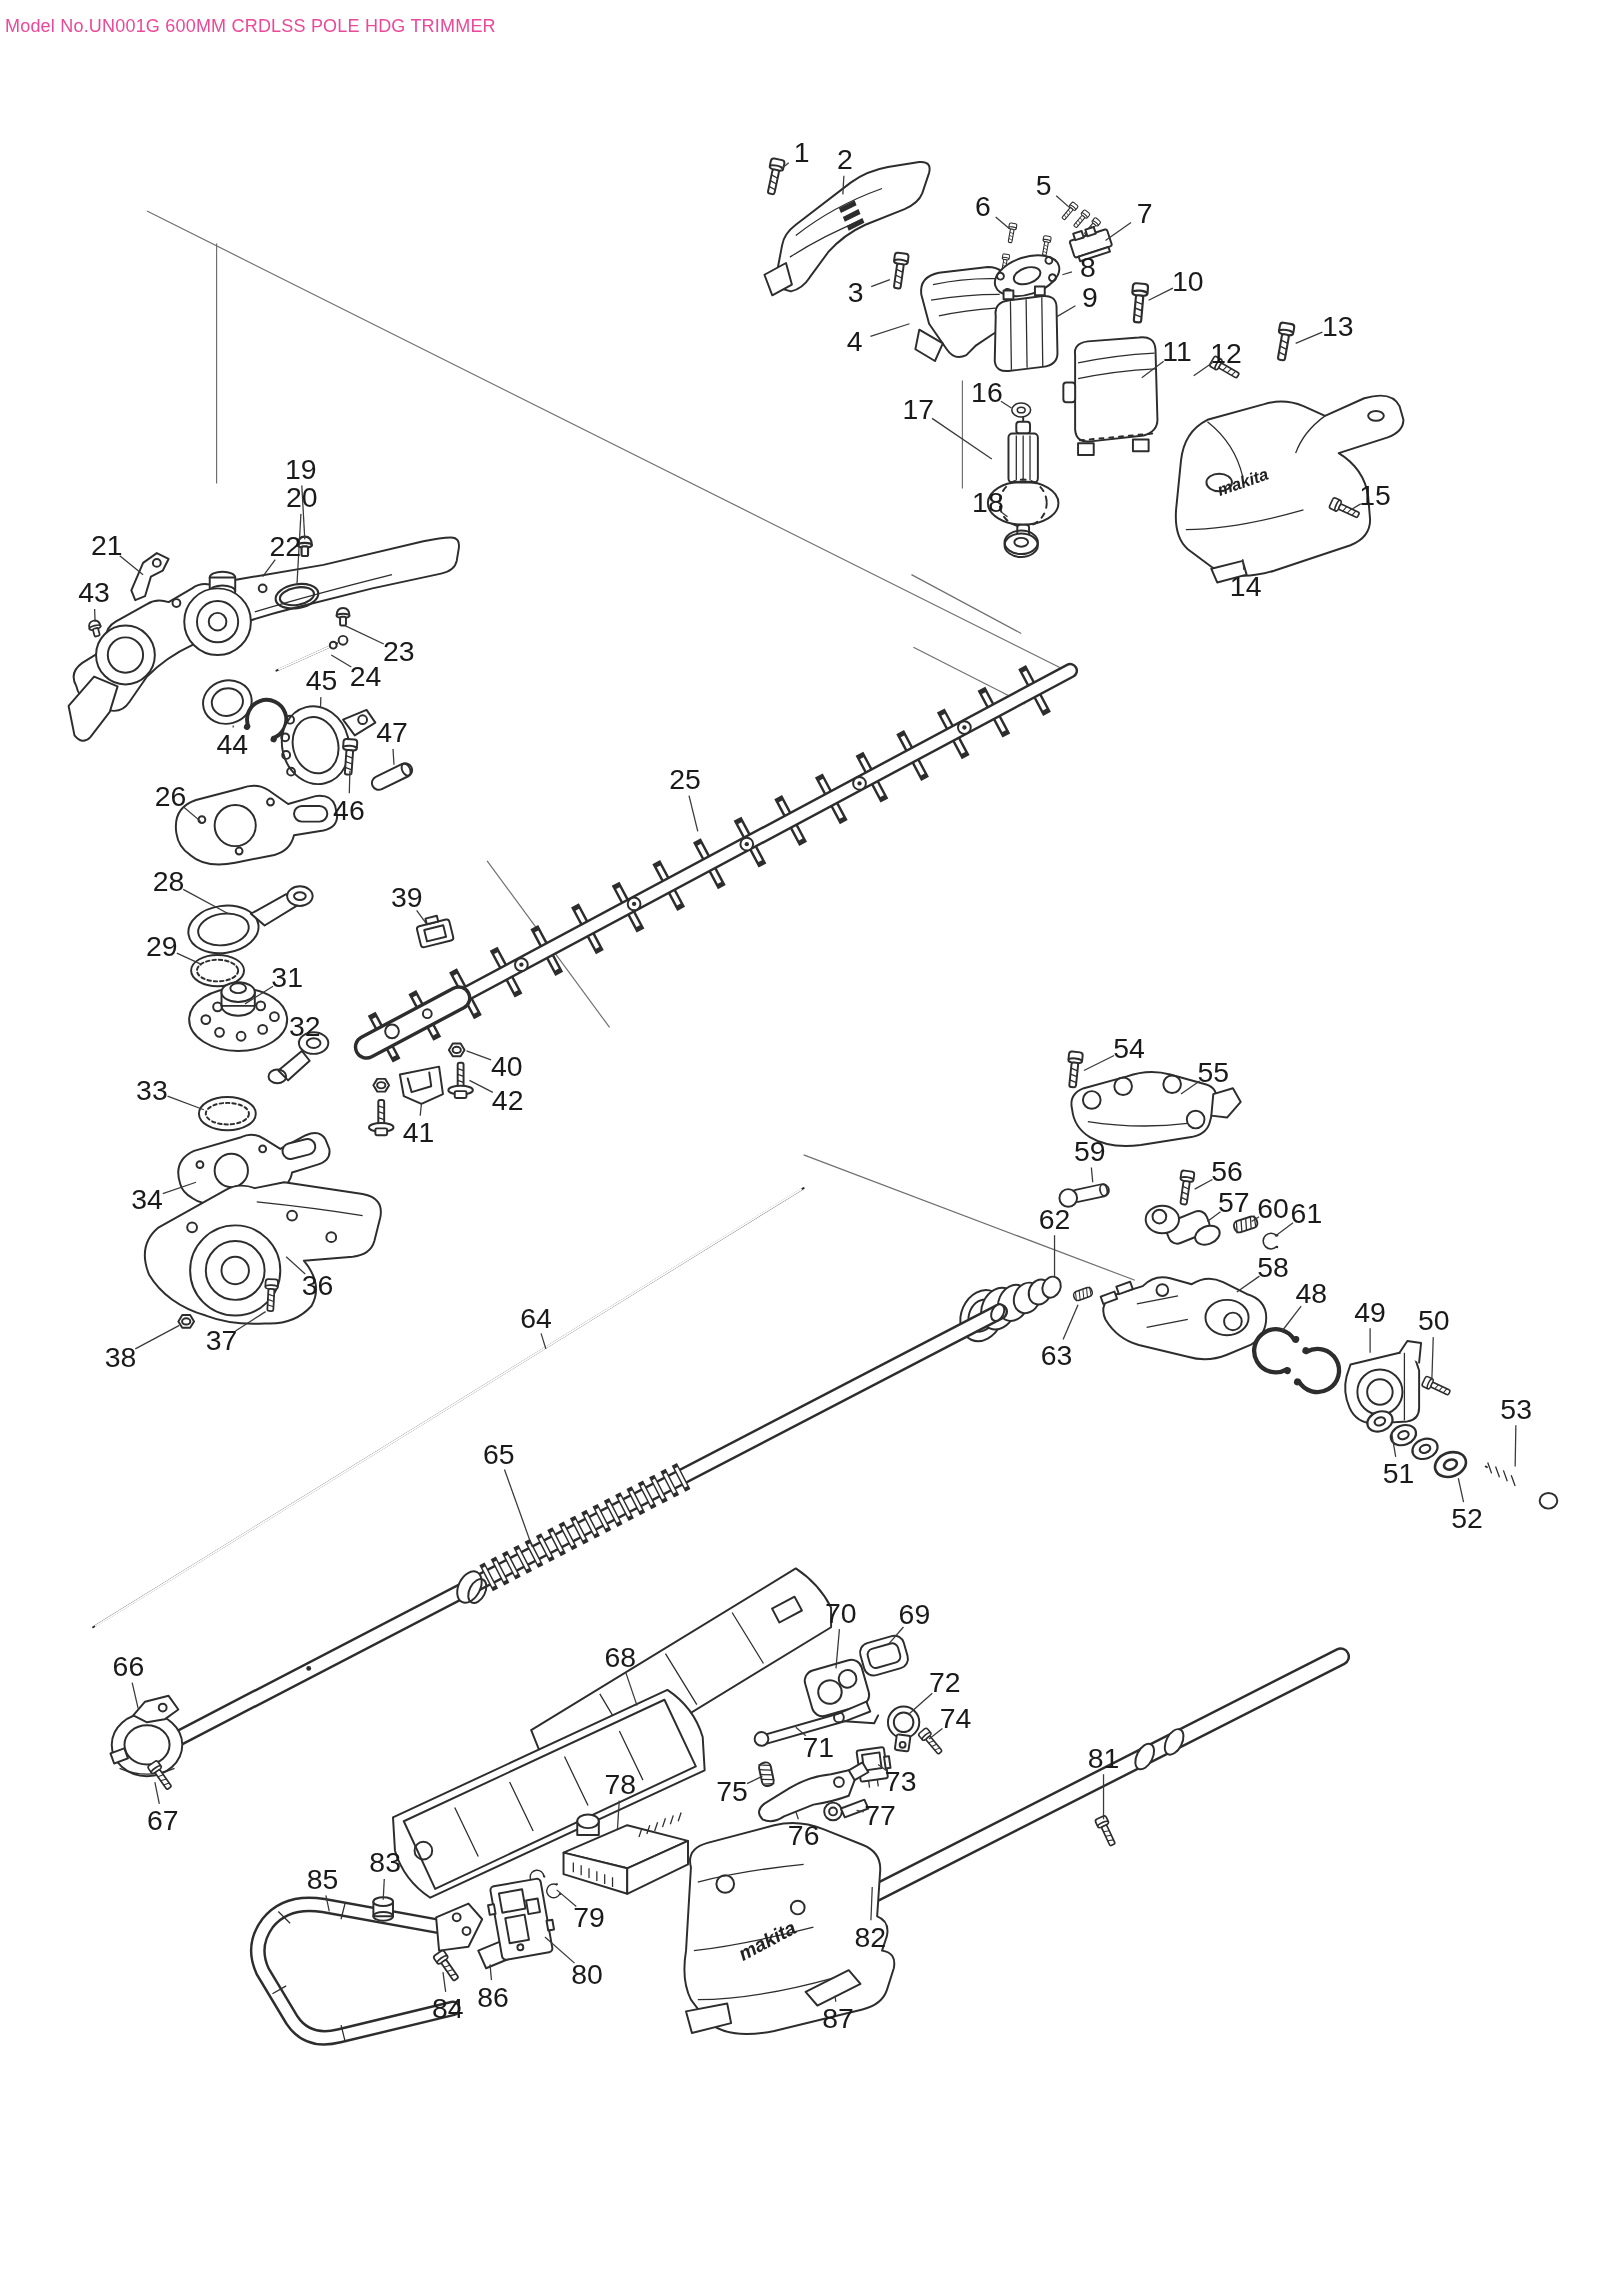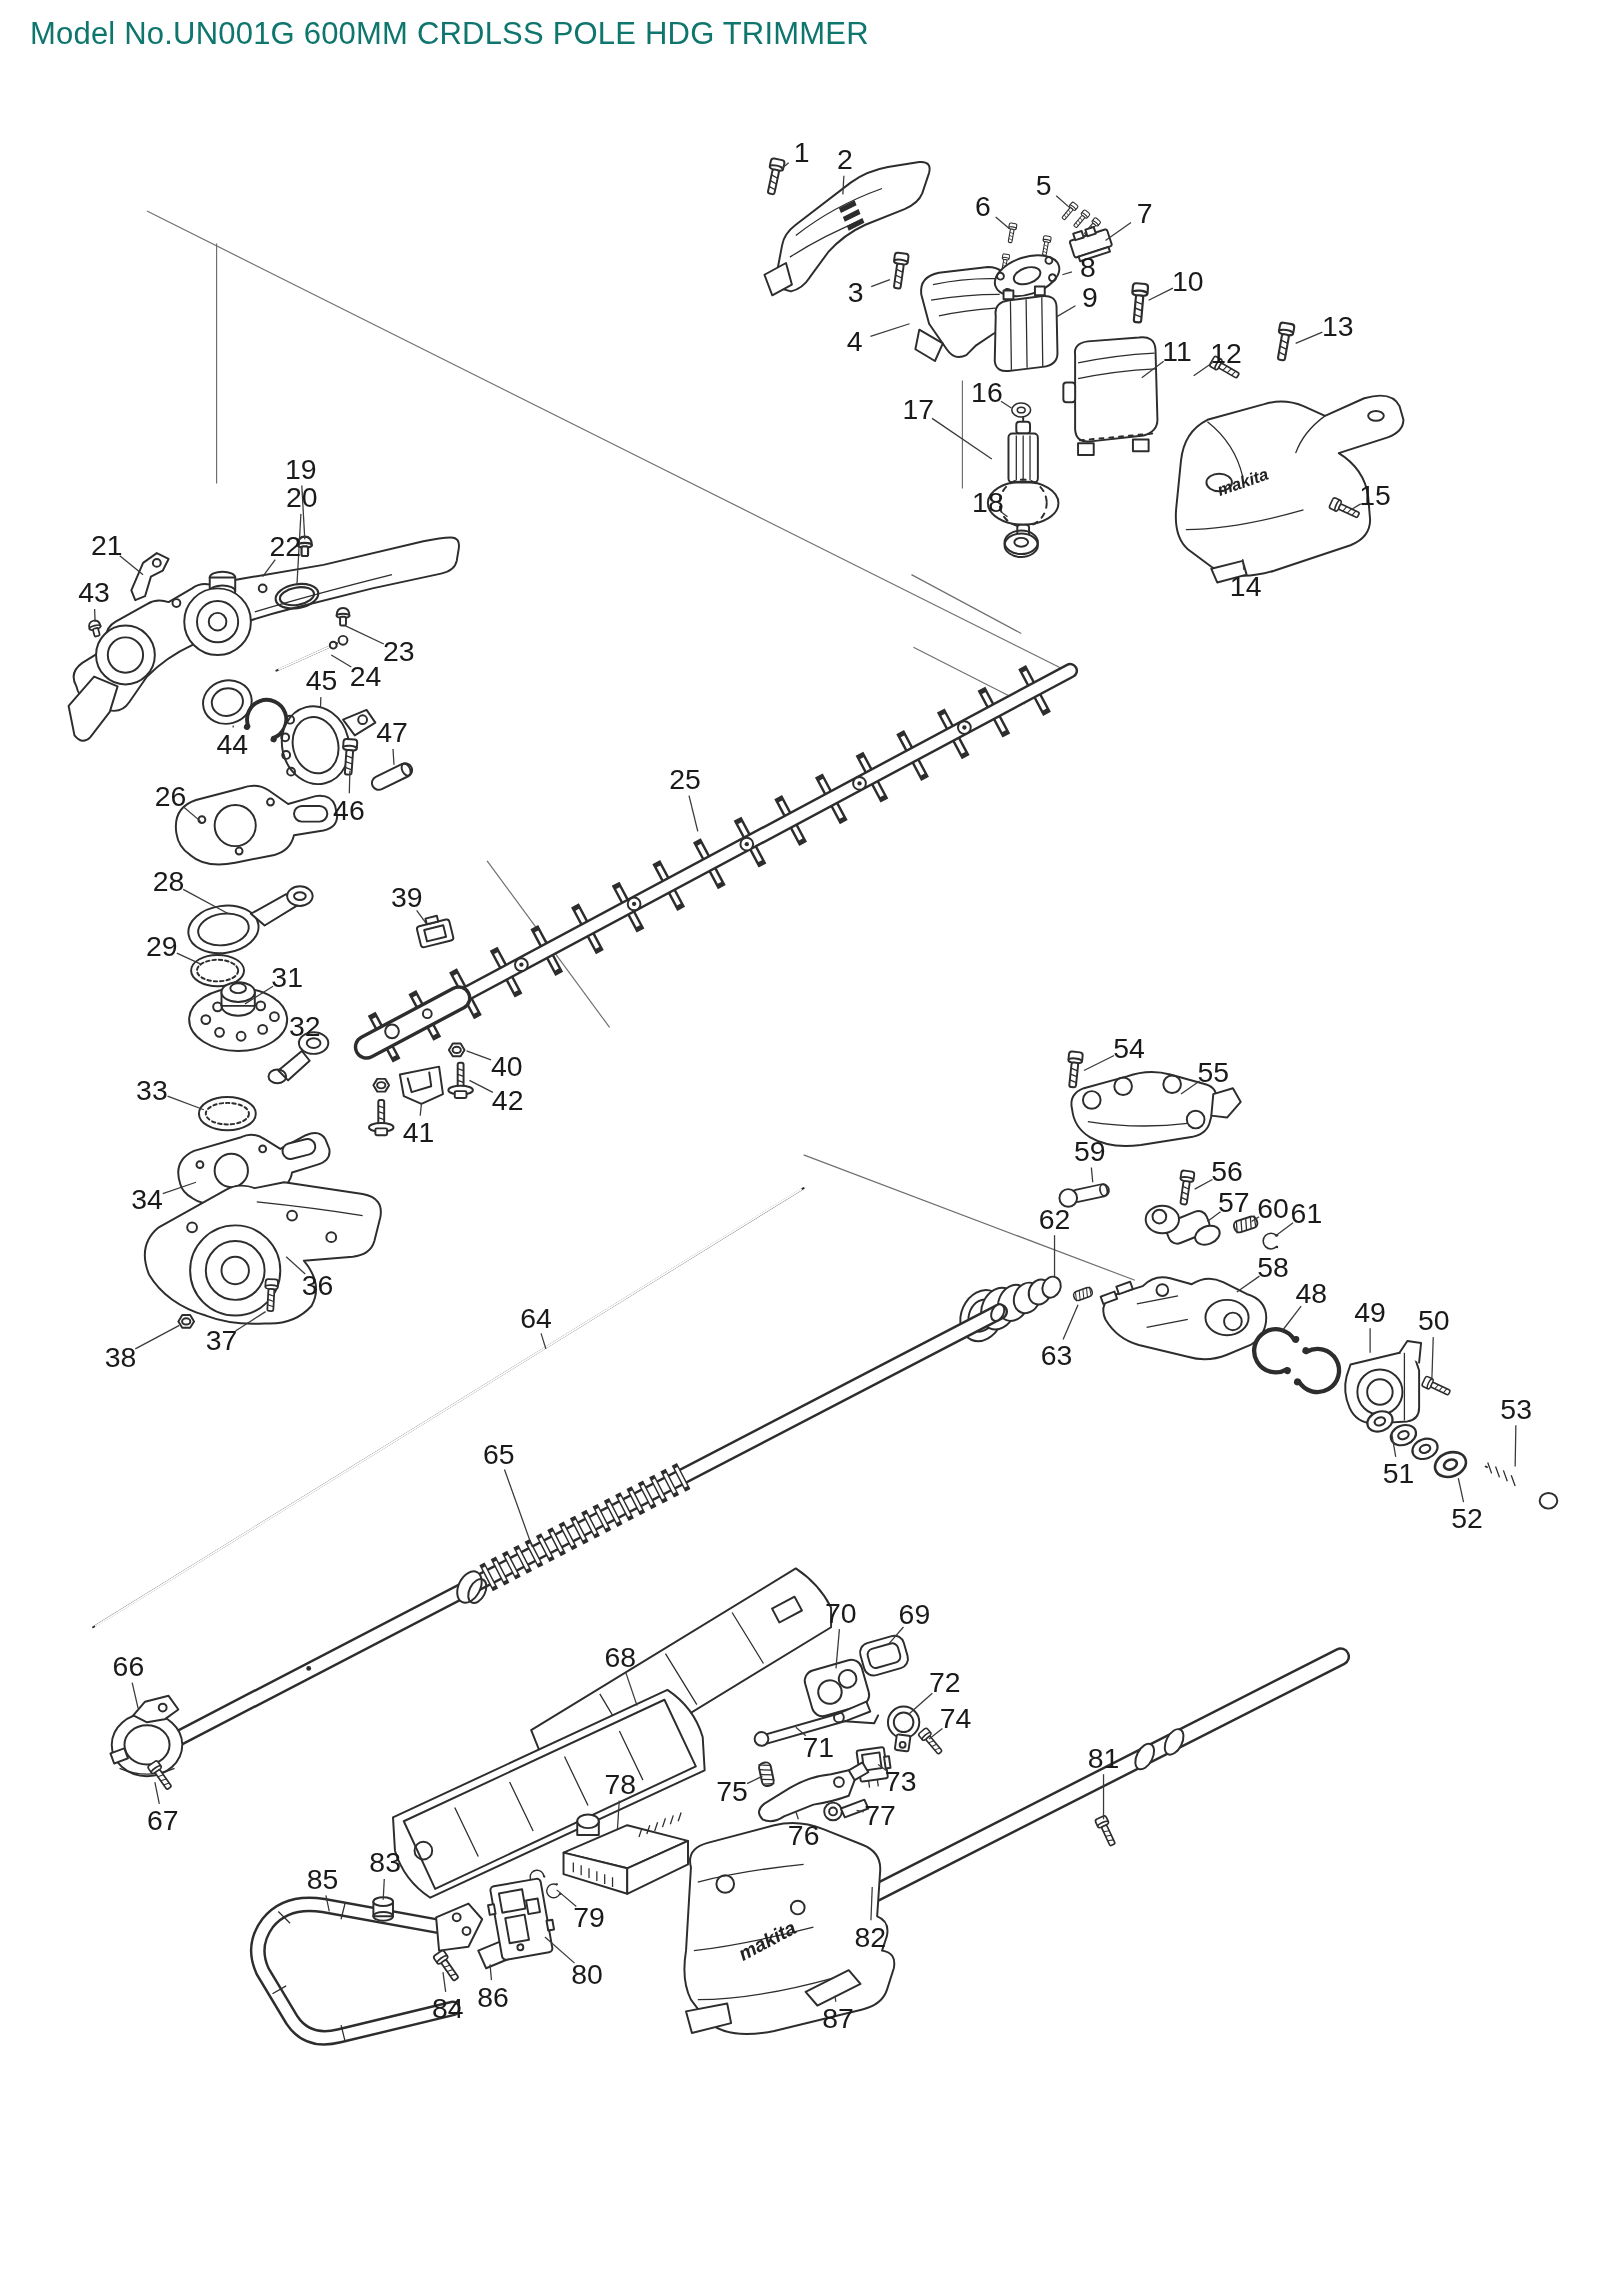--- a/index.html
+++ b/index.html
@@ -1,19 +1,19 @@
 <!DOCTYPE html>
 <html style="--ink: #2d2d2d; --background: #ffffff; --label: #1a1a1a;"><head>
 <meta charset="utf-8">
 <style>
   :root{ --ink:#2d2d2d; --background:#ffffff; --label:#1a1a1a; }
   html,body{margin:0;padding:0;background:#fff;}
   .page{position:relative;width:1621px;height:2293px;background:var(--background);overflow:hidden;
         font-family:"Liberation Sans",sans-serif;}
-  .title{position:absolute;left:30px;top:15.7px;font-size:31px;color:#0f766e;letter-spacing:0.2px;}
+  .title{position:absolute;left:5px;top:15.7px;font-size:18px;color:#ec4899;letter-spacing:0.2px;}
   svg.diagram{position:absolute;left:0;top:0;width:1621px;height:2293px;}
   .ln{fill:#fff;stroke:var(--ink);stroke-width:2;stroke-linejoin:round;stroke-linecap:round;}
   .nf{fill:none;stroke:var(--ink);stroke-width:2;stroke-linejoin:round;stroke-linecap:round;}
   .tn{fill:none;stroke:var(--ink);stroke-width:1.3;}
   .dk{fill:var(--ink);stroke:none;}
   .axis{stroke:#6f6f6f;stroke-width:1.2;fill:none;}
   .leader{stroke:#3a3a3a;stroke-width:1.3;}
   .plabel{font:29px "Liberation Sans",sans-serif;fill:var(--label);text-anchor:middle;dominant-baseline:central;}
   .logo{font-style:italic;font-weight:bold;font-family:"Liberation Sans",sans-serif;fill:#222;}
 </style>

